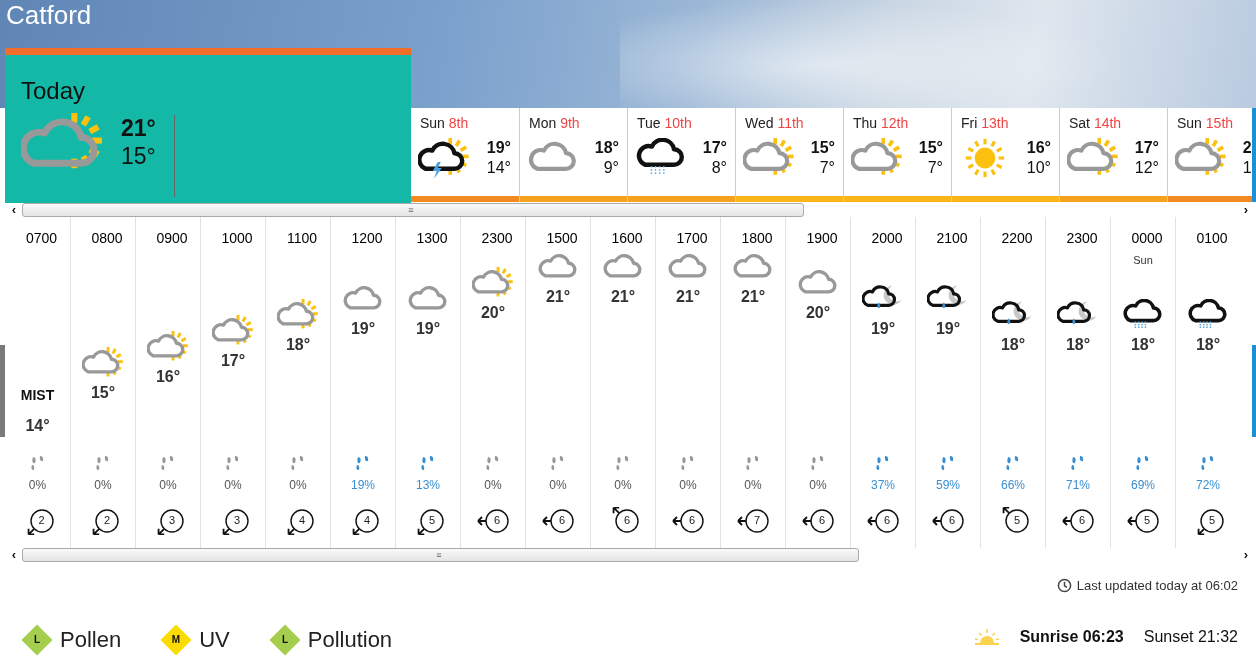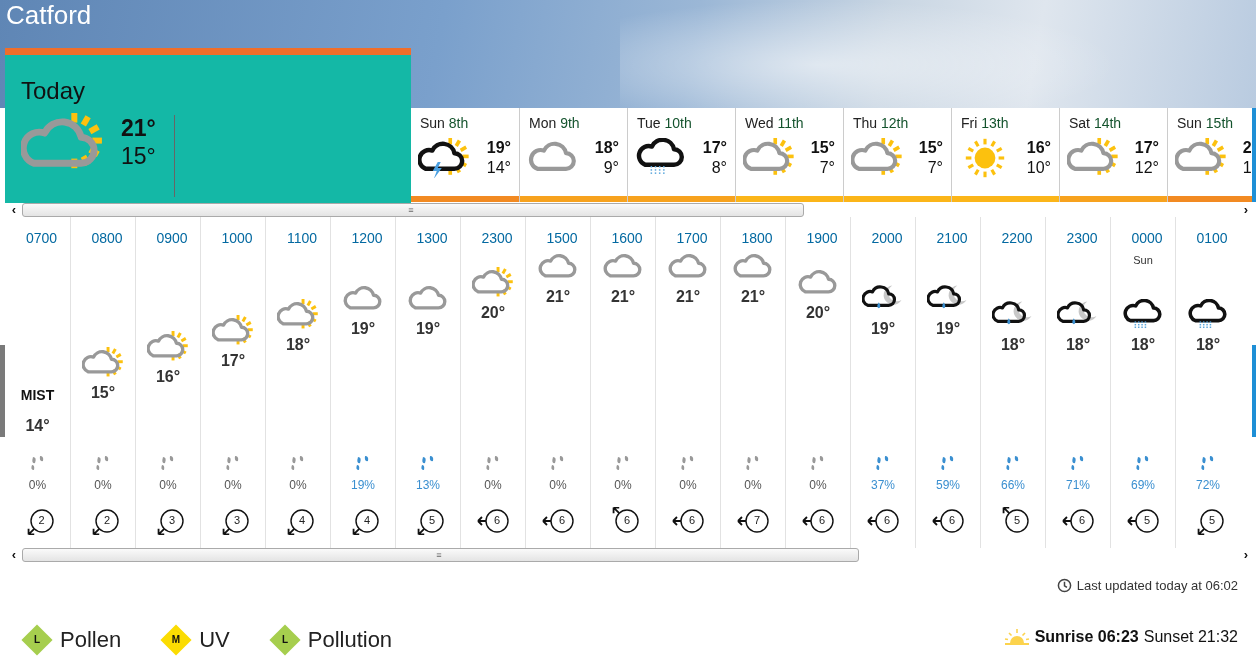--- a/index.html
+++ b/index.html
@@ -11,51 +11,51 @@
 #today .lbl{position:absolute;left:16px;top:22px;font-size:24px;color:#111}
 #today .ic{position:absolute;left:16px;top:58px}
 #today .hi{position:absolute;left:116px;top:60px;font-size:23px;font-weight:bold;color:#111}
 #today .lo{position:absolute;left:116px;top:88px;font-size:23px;color:#111}
 #today .sep{position:absolute;left:169px;top:60px;width:1px;height:82px;background:#666}
 #today .desc{position:absolute;left:186px;top:60px;width:200px;font-size:19px;line-height:24px;color:#111}
 #days{position:absolute;left:411px;top:108px;width:845px;height:94px;background:#fff;display:flex;overflow:hidden}
 .day{position:relative;flex:0 0 108px;height:94px;border-left:1px solid #ccc}
 .day:first-child{border-left:none}
 .day .dn{position:absolute;left:9px;top:7px;font-size:14px;color:#222;white-space:nowrap}
-.day .dn .dt{color:#14532d}
+.day .dn .dt{color:#ef4444}
 .day .dic{position:absolute;left:7px;top:30px}
 .day .dhi{position:absolute;right:8px;top:31px;font-size:16px;font-weight:bold;color:#111}
 .day .dlo{position:absolute;right:8px;top:51px;font-size:16px;color:#111}
 .day .bar{position:absolute;left:0;right:0;bottom:0;height:6px}
 #days-edge{position:absolute;left:1252px;top:108px;width:4px;height:94px;background:#1e8fd6}
 .hscroll{position:absolute;height:16px}
 .hscroll .l,.hscroll .r{position:absolute;top:0;width:14px;height:16px;font-size:13px;line-height:16px;text-align:center;color:#111;font-weight:bold}
 .hscroll .thumb{position:absolute;top:1px;height:14px;background:linear-gradient(#fafafa,#e4e4e4);border:1px solid #aaa;border-radius:3px}
 .hscroll .grip{position:absolute;top:0;width:10px;height:12px;font-size:9px;line-height:12px;color:#666;text-align:center}
 #hours{position:absolute;left:5px;top:217px;width:1251px;height:331px;display:flex;overflow:hidden}
 .hr{position:relative;flex:0 0 65px;height:331px;border-left:1px solid #e2e2e2;text-align:center}
 .hr:first-child{border-left:none}
-.hr .t{position:absolute;left:8px;right:0;top:13px;font-size:14px;color:#0369a1}
+.hr .t{position:absolute;left:8px;right:0;top:13px;font-size:14px;color:#000000}
 .hr .sub{position:absolute;left:0;right:0;top:37px;font-size:11px;color:#333}
 .hr .hic{position:absolute;left:50%;transform:translateX(-50%)}
 .hr .temp{position:absolute;left:0;right:0;font-size:16px;font-weight:bold;color:#333}
 .hr .mist{position:absolute;left:0;right:0;font-size:14px;font-weight:bold;color:#111}
 .hr .drop{position:absolute;left:50%;top:238px;transform:translateX(-50%)}
 .hr .pct{position:absolute;left:0;right:0;top:261px;font-size:12px;color:#555}
 .hr .pct.wet{color:#3a8fd0}
 .hr .wind{position:absolute;left:50%;top:290px;transform:translateX(-50%)}
 #leftbar{position:absolute;left:0;top:345px;width:5px;height:92px;background:#7a7a7a}
 #rightbar{position:absolute;left:1252px;top:345px;width:4px;height:92px;background:#1e8fd6}
 #updated{position:absolute;right:18px;top:578px;font-size:13px;color:#333;display:flex;align-items:center;gap:5px}
 #indices{position:absolute;left:22px;top:627px;display:flex;gap:0}
 .idx{display:flex;align-items:center;margin-right:40px}
 .idx .dia{width:22px;height:22px;transform:rotate(45deg);margin:0 12px 0 4px;position:relative}
 .idx .dia span{position:absolute;left:0;top:0;width:22px;height:22px;transform:rotate(-45deg);font-size:10px;font-weight:bold;line-height:22px;text-align:center;color:#111}
 .idx .lb{font-size:22px;color:#222}
-#sun{position:absolute;right:18px;top:628px;font-size:16px;color:#111;display:flex;align-items:center;gap:5px}
+#sun{position:absolute;right:18px;top:628px;font-size:16px;color:#111;display:flex;align-items:center;gap:20px}
 #sun b{font-weight:bold}
 </style>
 </head>
 <body>
 
 <div id="bg"></div>
 <div id="location">Catford</div>
 
 <div id="today">
   <div class="lbl">Today</div>

